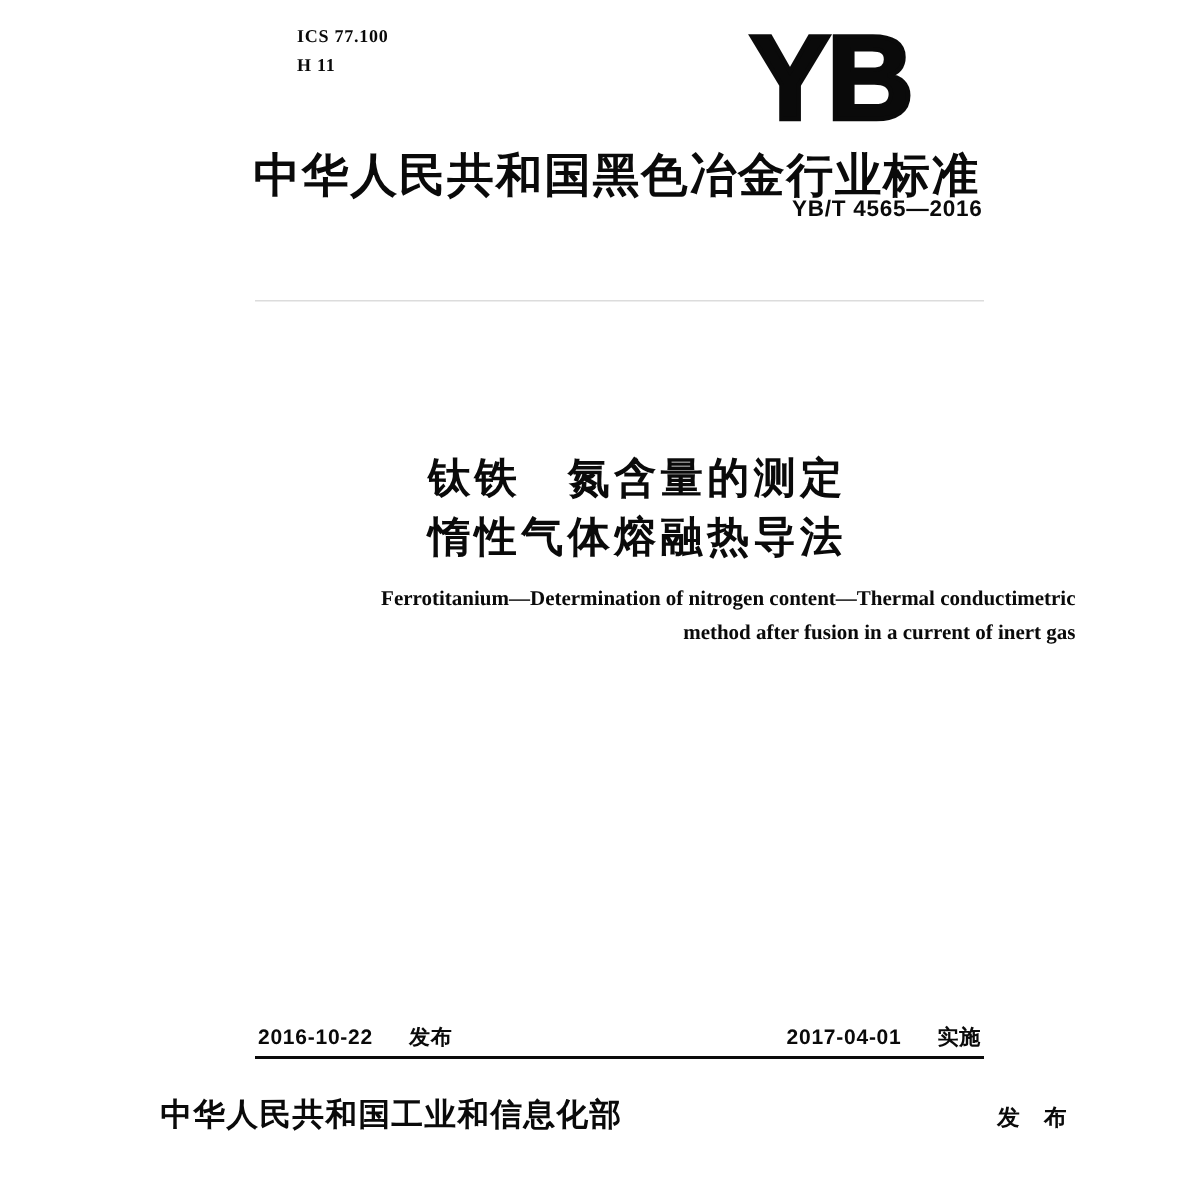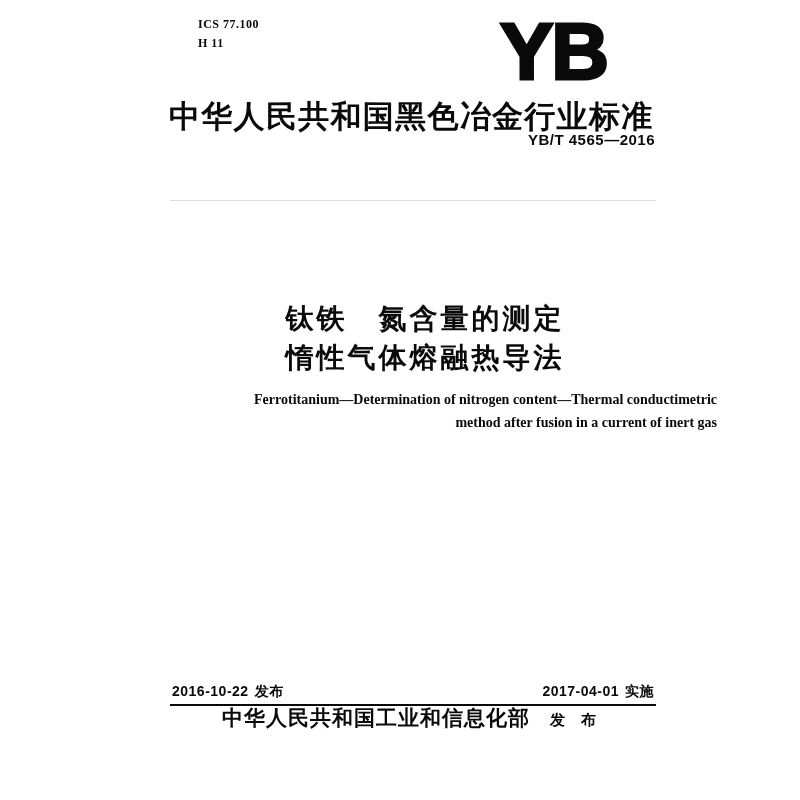--- a/index.html
+++ b/index.html
@@ -85,36 +85,36 @@
     position: absolute;
     left: 172px;
     top: 683px;
     width: 482px;
     display: flex;
     justify-content: space-between;
     font-size: 14px;
     font-weight: bold;
     letter-spacing: 0.5px;
   }
-  .date-label { margin-left: 6px; }
+  .date-label { margin-left: 24px; }
   .bottom-rule {
     position: absolute;
     left: 170px;
     top: 704px;
     width: 486px;
     height: 2px;
     background: #0a0a0a;
   }
   .publisher-row {
     position: absolute;
     left: 107px;
-    top: 704px;
+    top: 729px;
     width: 610px;
     display: flex;
-    justify-content: center;
+    justify-content: space-between;
     align-items: baseline;
     gap: 20px;
   }
   .publisher-name {
     font-size: 21px;
     font-weight: bold;
     letter-spacing: 1px;
     white-space: nowrap;
   }
   .publish-action {

